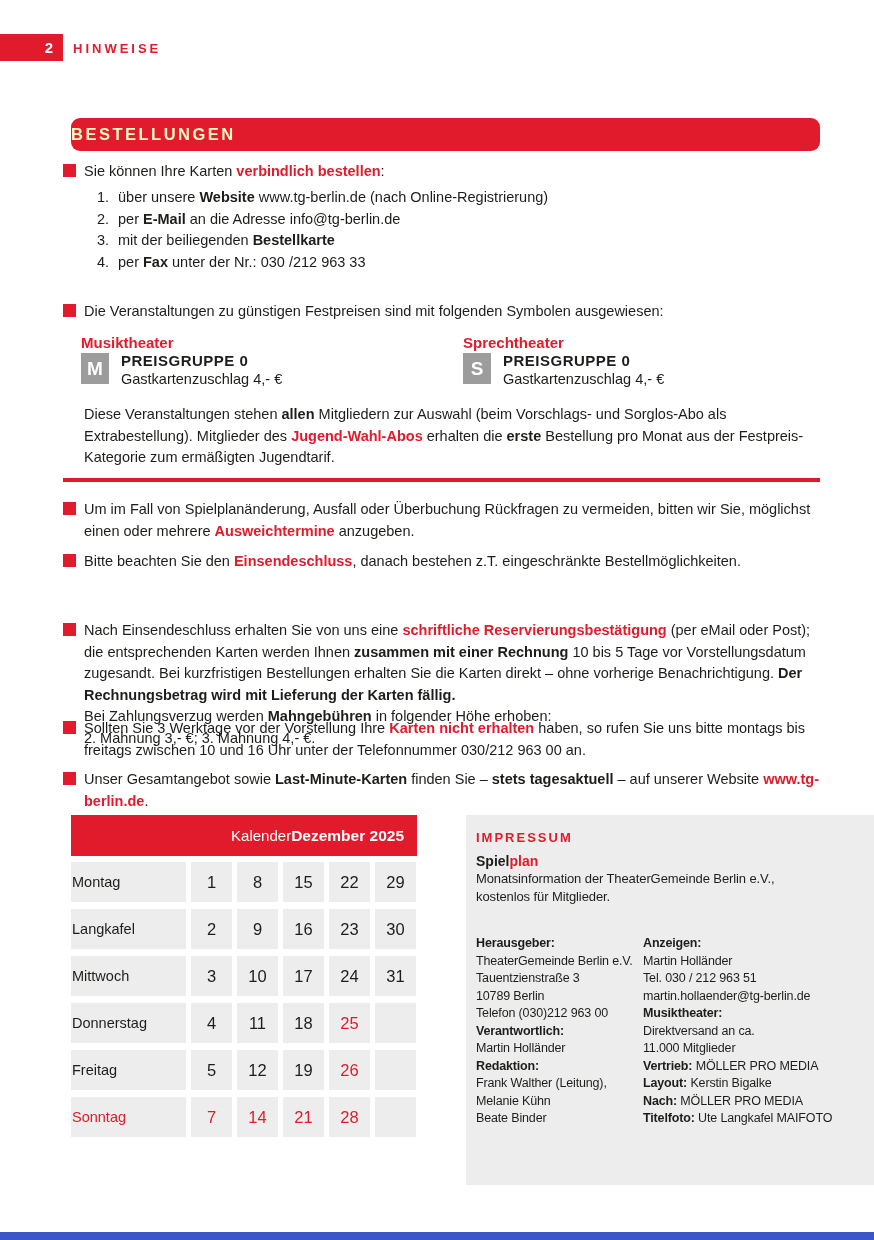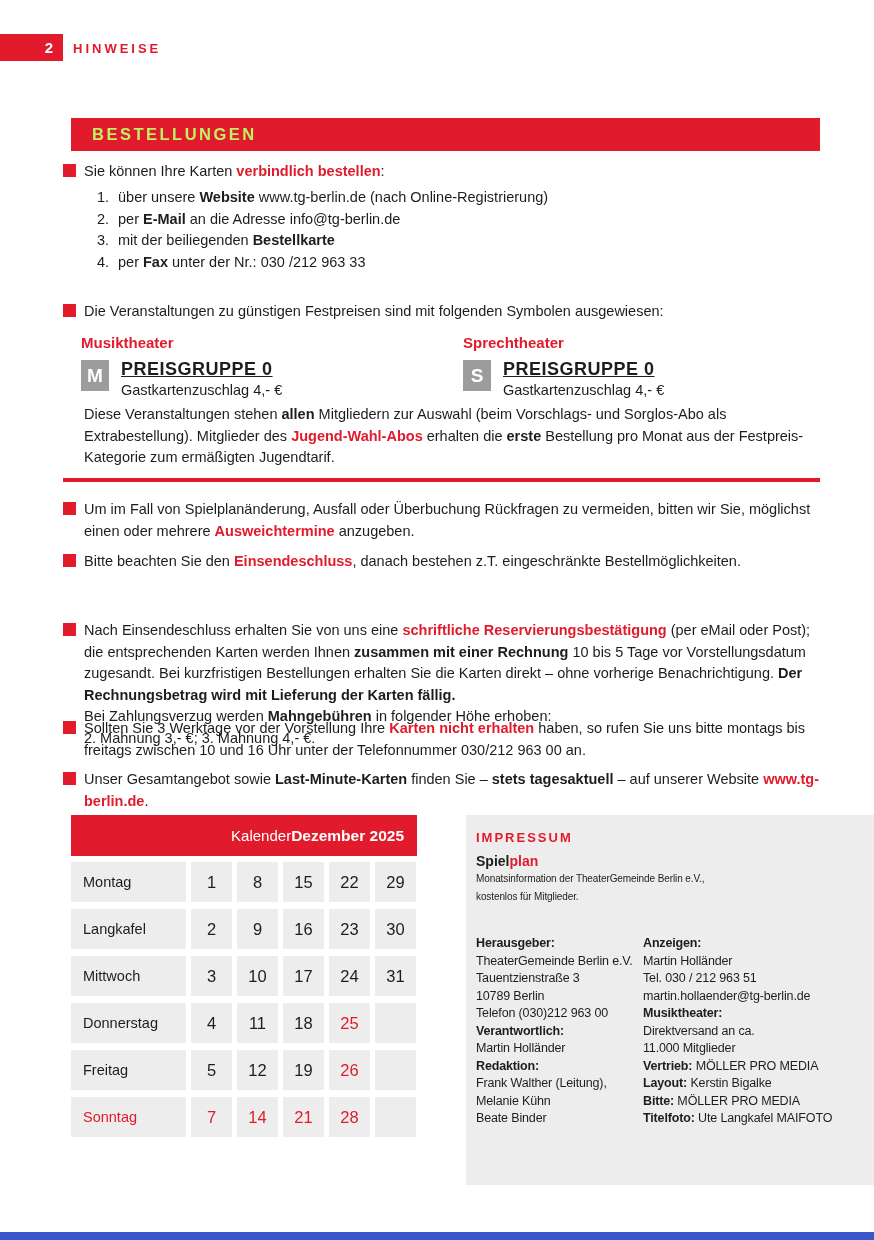--- a/index.html
+++ b/index.html
@@ -17,72 +17,72 @@
   .b{font-weight:bold;}
   .r{color:var(--red);}
   .rich{white-space:pre-wrap;}
 
   
   #pagebox{left:0;top:34px;width:63px;height:27px;background:var(--red);
     color:#fff;font-weight:bold;font-size:15px;line-height:27px;text-align:right;
     padding-right:10px;box-sizing:border-box;}
   #hinweise{left:73px;top:41px;color:var(--red);font-weight:bold;font-size:13px;letter-spacing:3px;}
   #banner{left:71px;top:118px;width:749px;height:33px;background:var(--red);
-    color:#bef264;font-weight:bold;font-size:16.5px;letter-spacing:2.5px;line-height:33px;
-    padding-left:21px;box-sizing:border-box;}
+    color:#fef9c3;font-weight:bold;font-size:16.5px;letter-spacing:2.5px;line-height:33px;
+    box-sizing:border-box;border-radius:9px;}
 
   
   .bullet{position:absolute;left:63px;width:757px;padding-left:21px;box-sizing:border-box;
     font-size:14.5px;line-height:21.5px;}
   .bullet .sq{position:absolute;left:0;top:3px;width:13px;height:13px;background:var(--red);}
   #b1{top:161px;}
   #order-list{left:97px;top:187px;width:723px;font-size:14.5px;line-height:21.5px;}
   .oli{display:flex;}
   .oli .num{width:21px;flex:none;}
   #b2{top:301px;}
   #b3{top:499px;}
   #b4{top:551px;}
   #b5{top:584px;margin-top:36px;}
   #b6{top:718px;}
   #b7{top:769px;}
 
   
   .symcol{position:absolute;top:334px;width:350px;}
   #sym-left{left:81px;}
   #sym-right{left:463px;}
-  .symhead{color:var(--red);font-weight:bold;font-size:15px;margin-bottom:7px;}
+  .symhead{color:var(--red);font-weight:bold;font-size:15px;}
   .symrow{display:flex;align-items:flex-start;}
   .symbox{width:28px;height:31px;background:var(--boxgray);color:#fff;font-weight:bold;
     font-size:19px;display:flex;align-items:center;justify-content:center;flex:none;
     margin-right:12px;margin-top:2px;}
-  .symgroup{font-weight:bold;font-size:18px;letter-spacing:.5px;padding-top:1px;text-decoration:underline;}
+  .symgroup{font-weight:bold;font-size:15px;letter-spacing:.5px;padding-top:1px;}
   .symsur{font-size:14.5px;margin-top:2px;}
   #abo-par{left:84px;top:404px;width:736px;font-size:14.5px;line-height:21.5px;}
   #divider{left:63px;top:478px;width:757px;height:4px;background:var(--red);}
 
   
   #calendar{left:71px;top:815px;width:346px;}
   #cal-header{height:41px;background:var(--red);color:#fff;display:flex;
     justify-content:flex-end;align-items:center;padding:6px 13px;box-sizing:border-box;
     font-size:15px;}
   #cal-month{font-weight:bold;font-size:15.5px;}
   #calendar-rows{margin-top:6px;}
   .cal-row{display:grid;grid-template-columns:115px repeat(5,41px);column-gap:5px;margin-bottom:7px;}
-  .cal-day{background:var(--cell);height:40px;line-height:40px;padding-left:12px;
+  .cal-day{background:var(--cell);height:40px;line-height:40px;padding-left:1px;
     font-size:14.5px;box-sizing:border-box;}
   .cal-cell{background:var(--cell);height:40px;line-height:40px;text-align:center;font-size:16.5px;}
   .cal-row.redrow .cal-day,.cal-row.redrow .cal-cell{color:var(--red);}
   .cal-cell.red{color:var(--red);}
 
   
   #impressum{left:466px;top:815px;width:420px;height:370px;background:var(--cell);
     box-sizing:border-box;padding:15px 14px 15px 10px;}
   #imp-title{color:var(--red);font-weight:bold;font-size:13px;letter-spacing:2px;margin-bottom:7px;}
   #imp-name{font-size:14px;font-weight:bold;line-height:18px;}
-  .imp-desc{font-size:10px;line-height:18px;letter-spacing:-0.1px;}
+  .imp-desc{font-size:13px;line-height:18px;letter-spacing:-0.1px;}
   #imp-cols{display:flex;margin-top:29px;}
   .imp-col{font-size:12.5px;line-height:17.5px;letter-spacing:-0.15px;}
   #impressum-left{width:163px;margin-right:4px;flex:none;}
   #impressum-right{flex:1;}
 
   #footer-bar{left:0;top:1232px;width:874px;height:8px;background:#3a55c9;}
 </style>
 </head>
 <body>
 
@@ -259,21 +259,21 @@
       <div id="impressum-right" class="imp-col">
           <div class="imp-line"><span class="b">Anzeigen:</span></div>
           <div class="imp-line"><span>Martin Holländer</span></div>
           <div class="imp-line"><span>Tel. 030 / 212 963 51</span></div>
           <div class="imp-line"><span>martin.hollaender@tg-berlin.de</span></div>
           <div class="imp-line"><span class="b">Musiktheater:</span></div>
           <div class="imp-line"><span>Direktversand an ca.</span></div>
           <div class="imp-line"><span>11.000 Mitglieder</span></div>
           <div class="imp-line"><span class="b">Vertrieb:</span><span> MÖLLER PRO MEDIA</span></div>
           <div class="imp-line"><span class="b">Layout:</span><span> Kerstin Bigalke</span></div>
-          <div class="imp-line"><span class="b">Bitte:</span><span> MÖLLER PRO MEDIA</span></div>
+          <div class="imp-line"><span class="b">Nach:</span><span> MÖLLER PRO MEDIA</span></div>
           <div class="imp-line"><span class="b">Titelfoto:</span><span> Ute Langkafel MAIFOTO</span></div>
         </div>
     </div>
   </div>
 
   <div id="footer-bar" class="abs"></div>
 
 </div>
 
 </body></html>

